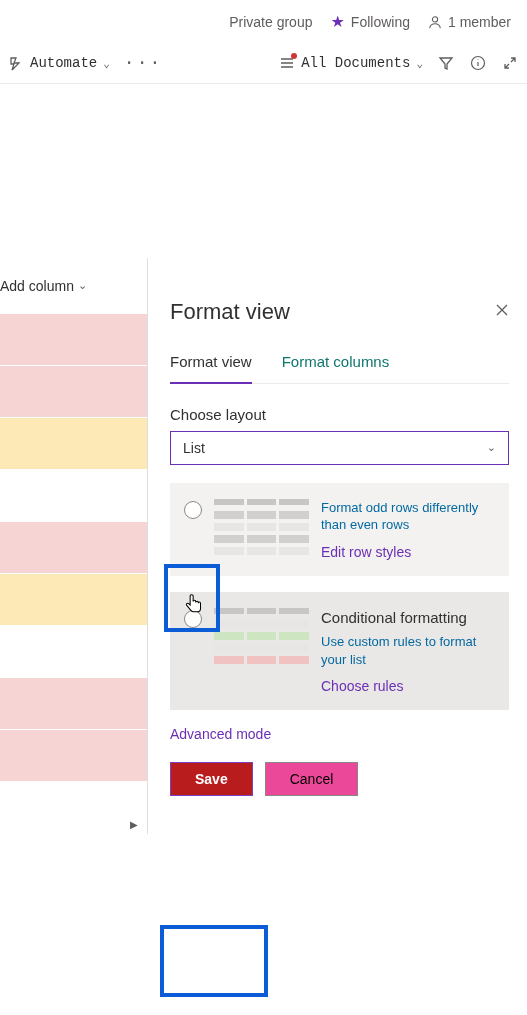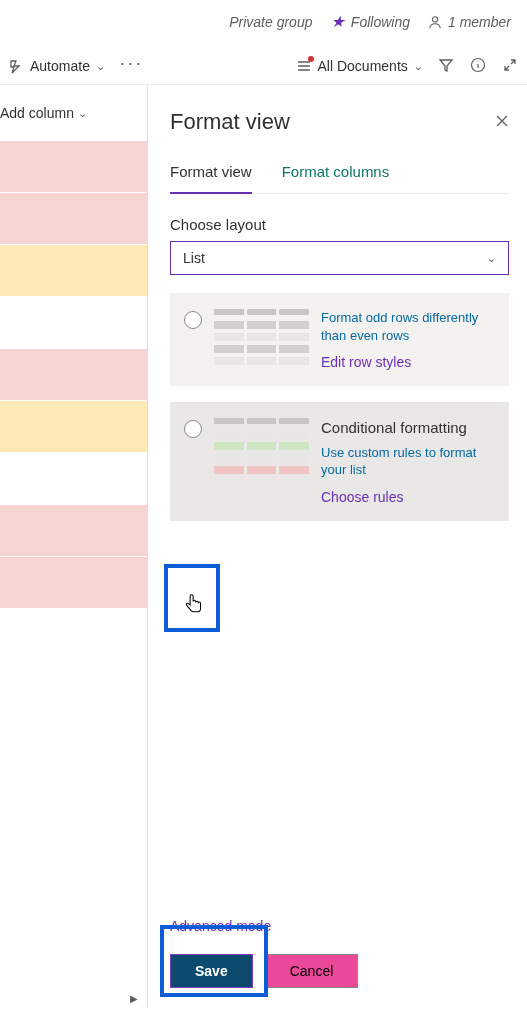--- a/index.html
+++ b/index.html
@@ -13,42 +13,42 @@
       overflow: hidden;
     }
     .header-row {
       display: flex;
       align-items: center;
       justify-content: flex-end;
       gap: 18px;
       padding: 12px 16px;
       font-size: 14px;
       color: #605e5c;
-      font-style: italic;
     }
     .header-item { display: flex; align-items: center; gap: 6px; }
     .star-icon { color: #6b2fb5; font-size: 16px; }
     .person-icon { width: 14px; height: 14px; }
     .toolbar {
       display: flex;
-      align-items: flex-end;
+      align-items: center;
       padding: 10px 8px;
       gap: 14px;
       font-size: 14px;
       color: #323130;
       border-bottom: 1px solid #edebe9;
+      font-family: Liberation Mono, monospace;
     }
     .toolbar-left { display: flex; align-items: center; gap: 6px; }
     .toolbar-spacer { flex: 1; }
     .toolbar-icon { width: 18px; height: 18px; display: flex; align-items: center; justify-content: center; color: #605e5c; }
     .chevron { font-size: 11px; color: #605e5c; }
     .ellipsis { font-size: 18px; color: #605e5c; letter-spacing: 2px; }
     .views-btn { display: flex; align-items: center; gap: 6px; position: relative; }
     .red-dot { width: 6px; height: 6px; background: #d13438; border-radius: 50%; position: absolute; top: -2px; left: 12px; }
-    .content-area { display: flex; height: calc(100% - 92px); }
+    .content-area { display: flex; height: calc(100% - 92px); align-items: center; }
     .left-col {
       width: 148px;
       border-right: 1px solid #e1dfdd;
       position: relative;
     }
     .add-col {
       font-size: 14px;
       color: #323130;
       padding: 20px 0 20px 0;
     }
@@ -153,21 +153,21 @@
       padding-bottom: 20px;
     }
     .btn {
       padding: 8px 24px;
       font-size: 14px;
       border: 1px solid #8a8886;
       background: #ec4899;
       cursor: pointer;
     }
     .btn.primary {
-      background: #0c4a6e;
+      background: #b91c1c;
       color: #fff;
       border-color: #7b3fc4;
       font-weight: 600;
     }
     .bottom-arrow { position: absolute; bottom: 4px; left: 130px; font-size: 10px; color: #605e5c; }
   </style>
 </head>
 <body>
 
 <div class="header-row">

